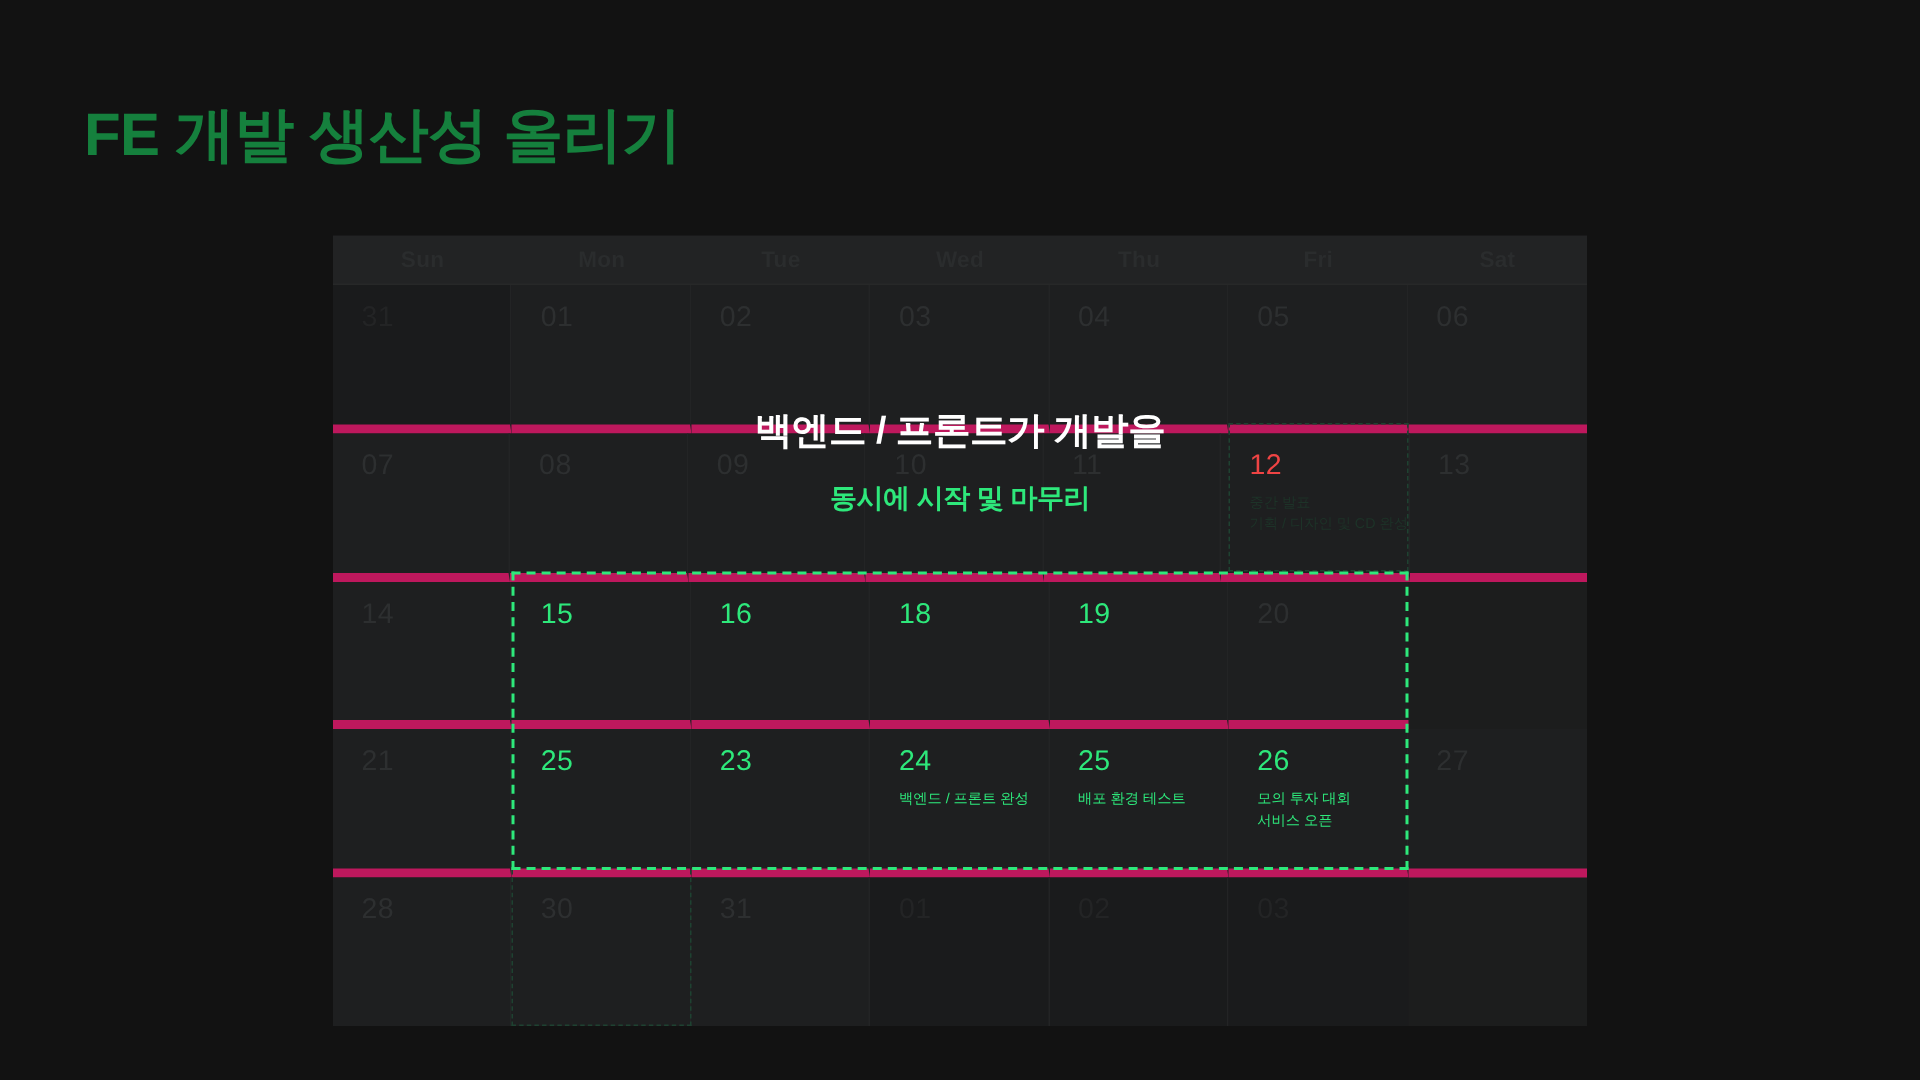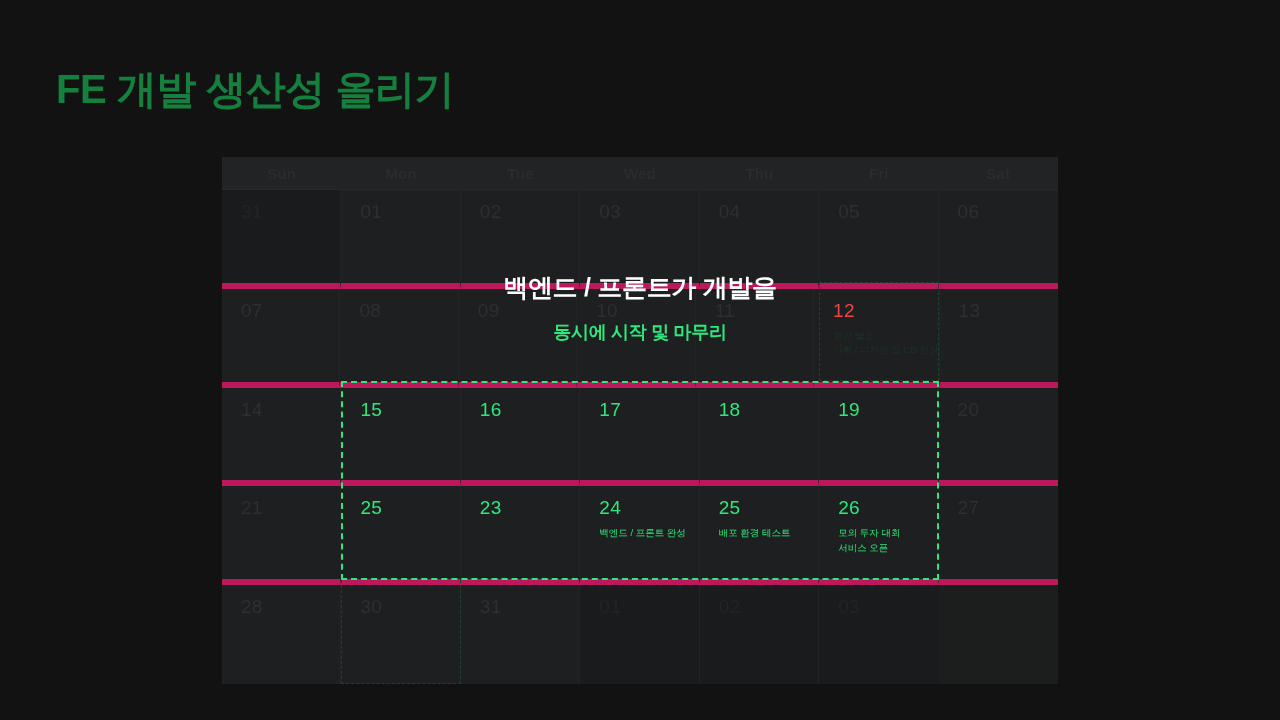--- a/index.html
+++ b/index.html
@@ -226,23 +226,20 @@
         <div class="day-cell">
           <div class="day-num">14</div>
         </div>
         <div class="day-cell active">
           <div class="day-num">15</div>
         </div>
         <div class="day-cell active">
           <div class="day-num">16</div>
         </div>
         <div class="day-cell active">
-          <div class="day-num">17</div>
-        </div>
-        <div class="day-cell active">
           <div class="day-num">18</div>
         </div>
         <div class="day-cell active">
           <div class="day-num">19</div>
         </div>
         <div class="day-cell">
           <div class="day-num">20</div>
         </div>
       </div>
       <div class="week-row">

